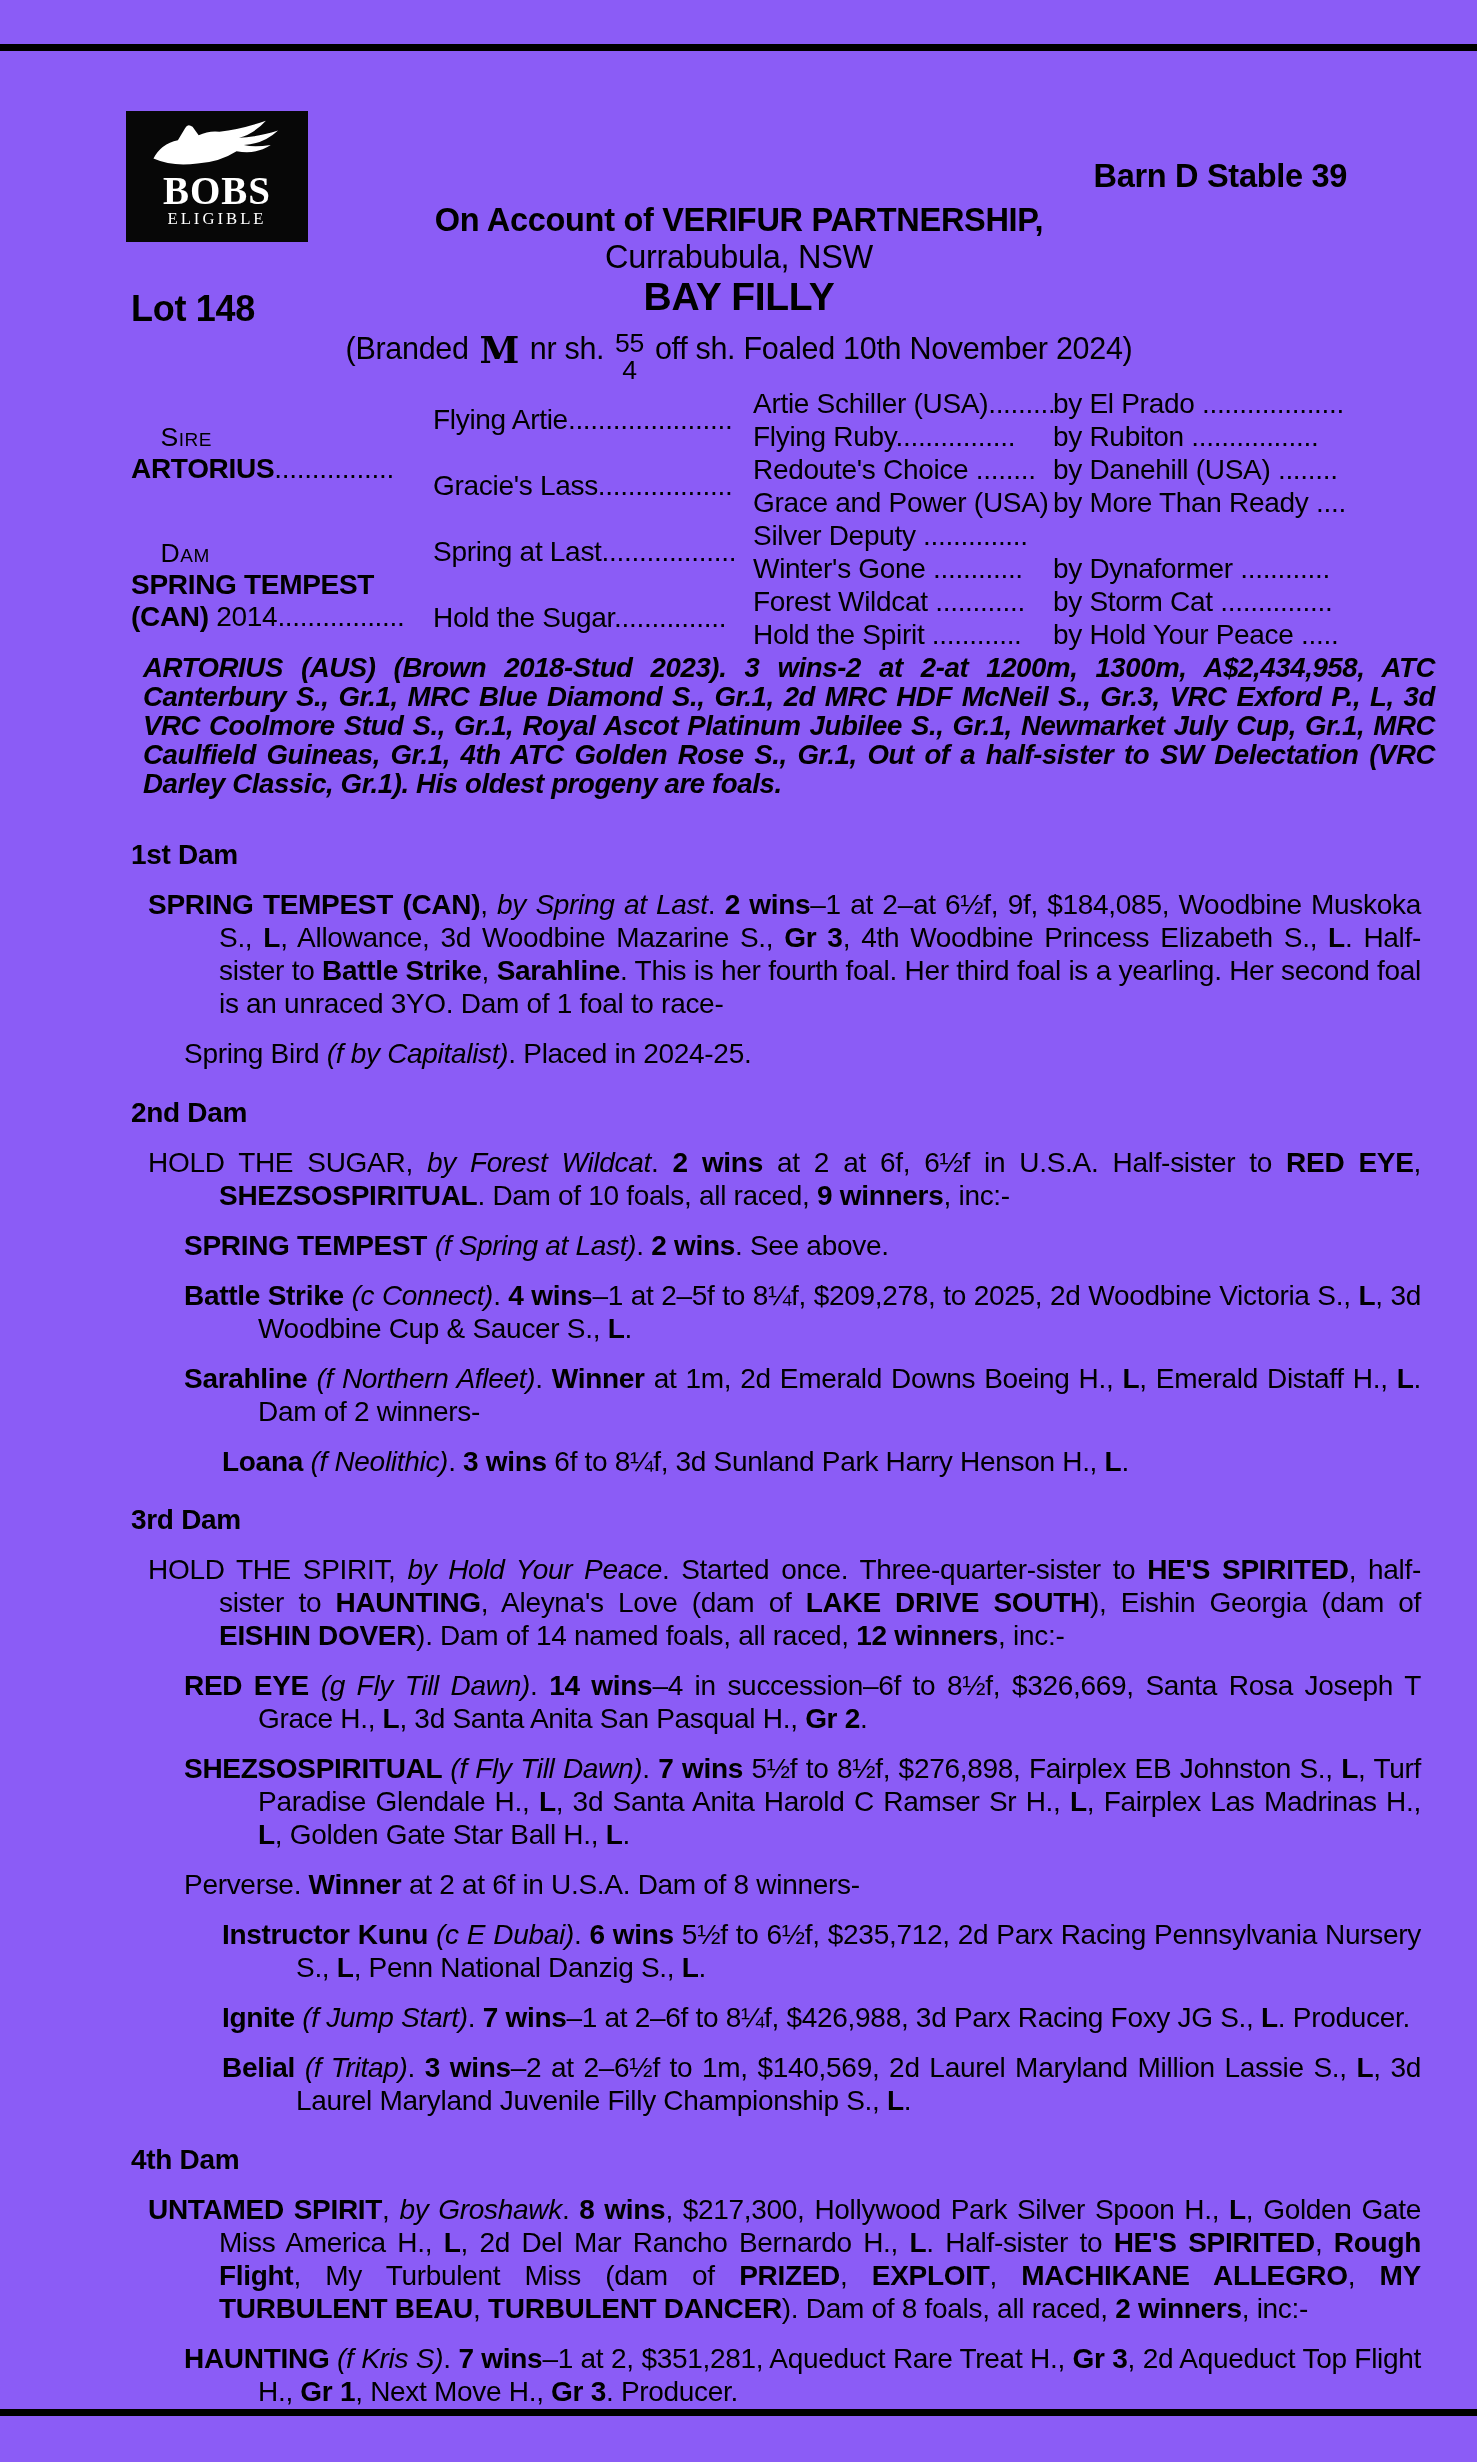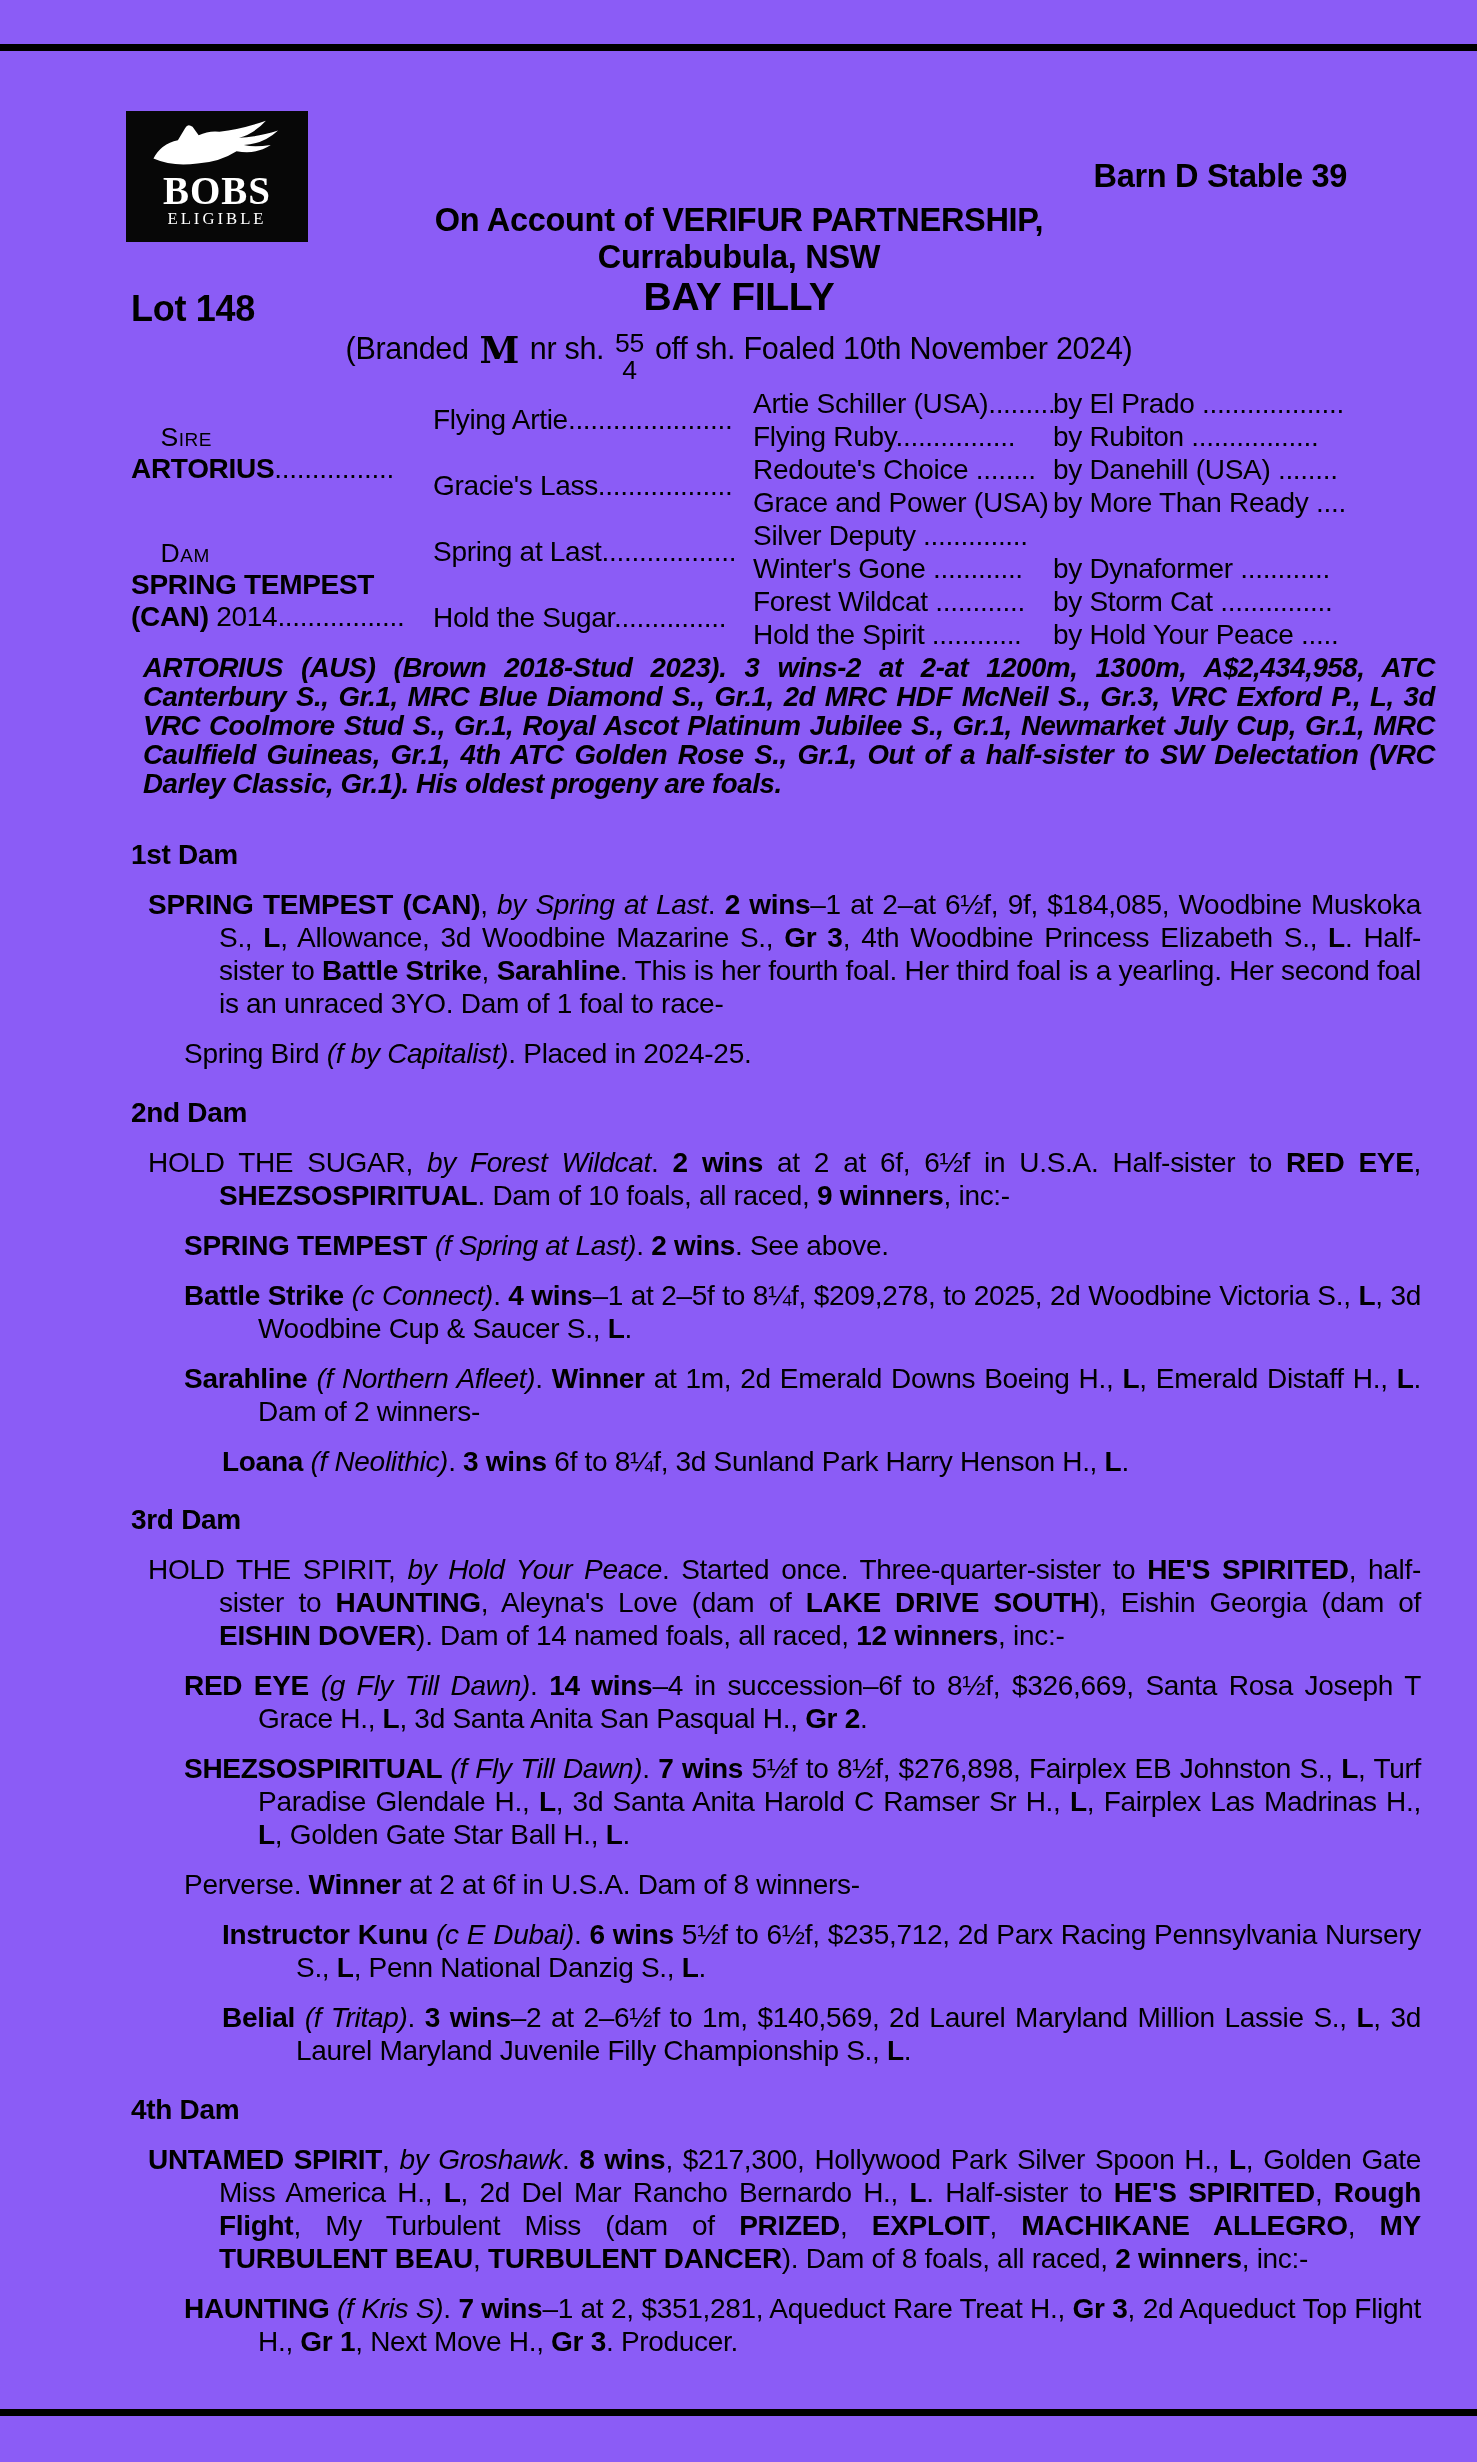--- a/index.html
+++ b/index.html
@@ -13,21 +13,21 @@
   
   .logo{position:absolute;left:126px;top:111px;width:182px;height:131px;background:#070707;
         display:flex;flex-direction:column;align-items:center;justify-content:flex-start;}
   .logo svg{margin-top:5.9px;}
   .logo-bobs{font-family:"Liberation Serif","DejaVu Serif",serif;font-weight:bold;color:#fff;
         font-size:39px;line-height:37px;letter-spacing:1px;}
   .logo-eligible{font-family:"Liberation Serif","DejaVu Serif",serif;color:#fff;font-size:16.7px;
         letter-spacing:3px;line-height:19.7px;}
   .barn{position:absolute;right:131px;top:158px;font-weight:bold;font-size:32.5px;}
   .account{position:absolute;left:0;right:0;top:202px;text-align:center;font-weight:bold;font-size:32.5px;}
-  .location{position:absolute;left:0;right:0;top:239px;text-align:center;font-weight:bold;font-size:32.5px;}
+  .location{position:absolute;left:0;right:0;top:239px;text-align:center;font-weight:normal;font-size:32.5px;}
   .lot{position:absolute;left:131px;top:288px;font-weight:bold;font-size:36px;}
   .title{position:absolute;left:0;right:0;top:275px;text-align:center;font-weight:bold;font-size:39px;}
   .branded-row{position:absolute;left:0;right:0;top:322px;display:flex;justify-content:center;
         align-items:center;gap:10.8px;font-size:30.5px;}
   .brand-mark{font-weight:bold;font-size:36px;transform:scaleY(1.05);font-family:"DejaVu Serif",serif;}
   .brand-stack{display:inline-flex;flex-direction:column;align-items:center;font-size:26.6px;
         line-height:26.6px;transform:translateY(7.9px);}
 
   
   .pedigree{position:absolute;left:131px;top:387px;width:1307px;display:grid;
@@ -138,20 +138,21 @@
         <p class="para l1"><span class="r-b">Sarahline </span><span class="r-i">(f Northern Afleet)</span><span class="r-n">. </span><span class="r-b">Winner</span><span class="r-n"> at 1m, 2d Emerald Downs Boeing H., </span><span class="r-b">L</span><span class="r-n">, Emerald Distaff H., </span><span class="r-b">L</span><span class="r-n">. Dam of 2 winners-</span></p>
         <p class="para l2"><span class="r-b">Loana </span><span class="r-i">(f Neolithic)</span><span class="r-n">. </span><span class="r-b">3 wins</span><span class="r-n"> 6f to 8¼f, 3d Sunland Park Harry Henson H., </span><span class="r-b">L</span><span class="r-n">.</span></p>
       </section>
       <section>
         <div class="sec-heading">3rd Dam</div>
         <p class="para l0"><span class="r-n">HOLD THE SPIRIT, </span><span class="r-i">by Hold Your Peace</span><span class="r-n">. Started once. Three-quarter-sister to </span><span class="r-b">HE'S SPIRITED</span><span class="r-n">, half-sister to </span><span class="r-b">HAUNTING</span><span class="r-n">, Aleyna's Love (dam of </span><span class="r-b">LAKE DRIVE SOUTH</span><span class="r-n">), Eishin Georgia (dam of </span><span class="r-b">EISHIN DOVER</span><span class="r-n">). Dam of 14 named foals, all raced, </span><span class="r-b">12 winners</span><span class="r-n">, inc:-</span></p>
         <p class="para l1"><span class="r-b">RED EYE </span><span class="r-i">(g Fly Till Dawn)</span><span class="r-n">. </span><span class="r-b">14 wins</span><span class="r-n">–4 in succession–6f to 8½f, $326,669, Santa Rosa Joseph T Grace H., </span><span class="r-b">L</span><span class="r-n">, 3d Santa Anita San Pasqual H., </span><span class="r-b">Gr 2</span><span class="r-n">.</span></p>
         <p class="para l1"><span class="r-b">SHEZSOSPIRITUAL </span><span class="r-i">(f Fly Till Dawn)</span><span class="r-n">. </span><span class="r-b">7 wins</span><span class="r-n"> 5½f to 8½f, $276,898, Fairplex EB Johnston S., </span><span class="r-b">L</span><span class="r-n">, Turf Paradise Glendale H., </span><span class="r-b">L</span><span class="r-n">, 3d Santa Anita Harold C Ramser Sr H., </span><span class="r-b">L</span><span class="r-n">, Fairplex Las Madrinas H., </span><span class="r-b">L</span><span class="r-n">, Golden Gate Star Ball H., </span><span class="r-b">L</span><span class="r-n">.</span></p>
         <p class="para l1"><span class="r-n">Perverse. </span><span class="r-b">Winner</span><span class="r-n"> at 2 at 6f in U.S.A. Dam of 8 winners-</span></p>
         <p class="para l2"><span class="r-b">Instructor Kunu </span><span class="r-i">(c E Dubai)</span><span class="r-n">. </span><span class="r-b">6 wins</span><span class="r-n"> 5½f to 6½f, $235,712, 2d Parx Racing Pennsylvania Nursery S., </span><span class="r-b">L</span><span class="r-n">, Penn National Danzig S., </span><span class="r-b">L</span><span class="r-n">.</span></p>
+        <p class="para l2"><span class="r-b">Ignite </span><span class="r-i">(f Jump Start)</span><span class="r-n">. </span><span class="r-b">7 wins</span><span class="r-n">–1 at 2–6f to 8¼f, $426,988, 3d Parx Racing Foxy JG S., </span><span class="r-b">L</span><span class="r-n">. Producer.</span></p>
         <p class="para l2"><span class="r-b">Belial </span><span class="r-i">(f Tritap)</span><span class="r-n">. </span><span class="r-b">3 wins</span><span class="r-n">–2 at 2–6½f to 1m, $140,569, 2d Laurel Maryland Million Lassie S., </span><span class="r-b">L</span><span class="r-n">, 3d Laurel Maryland Juvenile Filly Championship S., </span><span class="r-b">L</span><span class="r-n">.</span></p>
       </section>
       <section>
         <div class="sec-heading">4th Dam</div>
         <p class="para l0"><span class="r-b">UNTAMED SPIRIT</span><span class="r-n">, </span><span class="r-i">by Groshawk</span><span class="r-n">. </span><span class="r-b">8 wins</span><span class="r-n">, $217,300, Hollywood Park Silver Spoon H., </span><span class="r-b">L</span><span class="r-n">, Golden Gate Miss America H., </span><span class="r-b">L</span><span class="r-n">, 2d Del Mar Rancho Bernardo H., </span><span class="r-b">L</span><span class="r-n">. Half-sister to </span><span class="r-b">HE'S SPIRITED</span><span class="r-n">, </span><span class="r-b">Rough Flight</span><span class="r-n">, My Turbulent Miss (dam of </span><span class="r-b">PRIZED</span><span class="r-n">, </span><span class="r-b">EXPLOIT</span><span class="r-n">, </span><span class="r-b">MACHIKANE ALLEGRO</span><span class="r-n">, </span><span class="r-b">MY TURBULENT BEAU</span><span class="r-n">, </span><span class="r-b">TURBULENT DANCER</span><span class="r-n">). Dam of 8 foals, all raced, </span><span class="r-b">2 winners</span><span class="r-n">, inc:-</span></p>
         <p class="para l1"><span class="r-b">HAUNTING </span><span class="r-i">(f Kris S)</span><span class="r-n">. </span><span class="r-b">7 wins</span><span class="r-n">–1 at 2, $351,281, Aqueduct Rare Treat H., </span><span class="r-b">Gr 3</span><span class="r-n">, 2d Aqueduct Top Flight H., </span><span class="r-b">Gr 1</span><span class="r-n">, Next Move H., </span><span class="r-b">Gr 3</span><span class="r-n">. Producer.</span></p>
       </section>
     </div>
 </div>
 

